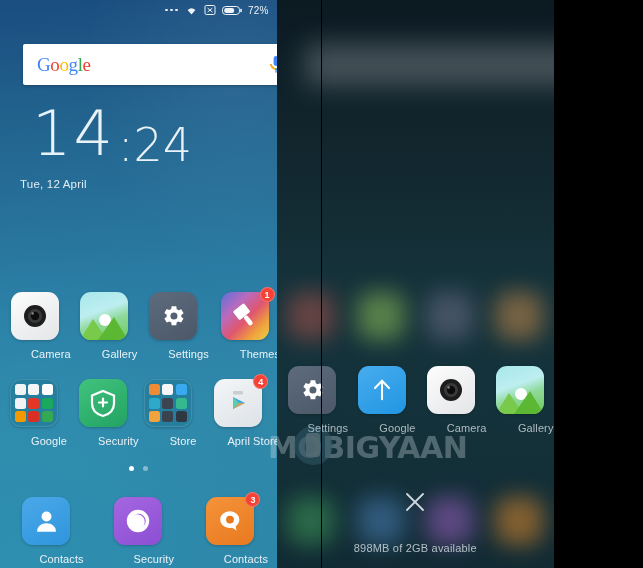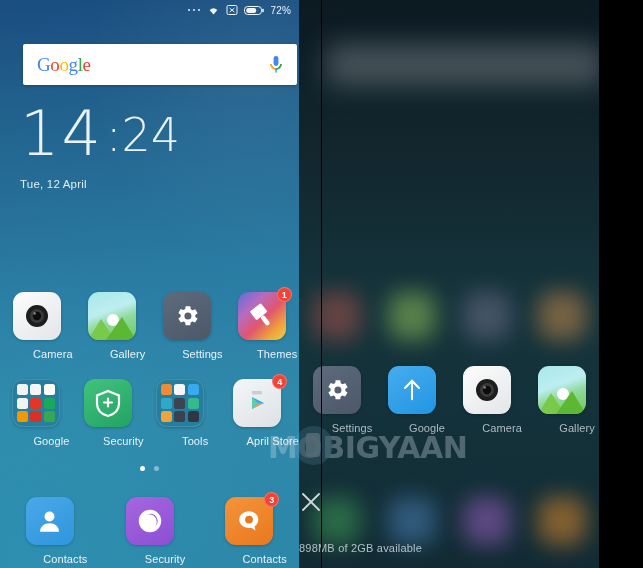--- a/index.html
+++ b/index.html
@@ -1,19 +1,19 @@
 <!DOCTYPE html>
 <html><head>
 <meta charset="utf-8">
 <style>
   * { margin:0; padding:0; box-sizing:border-box; }
   html,body{ width:643px; height:568px; overflow:hidden; background:#000; }
   body{ font-family:"Liberation Sans", sans-serif; }
 
-  .screen{ position:relative; width:599px; height:568px; display:flex; }
+  .screen{ position:relative; width:554px; height:568px; display:flex; }
 
   
   .home{
     position:relative; width:321px; height:568px; overflow:hidden;
     background:
       radial-gradient(130% 90% at 10% 100%, #2e8fb0 0%, rgba(46,143,176,0) 60%),
       linear-gradient(176deg, #1a4d80 0%, #22648f 22%, #2a7ba3 48%, #2f89ab 70%, #2d87a9 100%);
   }
   .home:after{
     content:""; position:absolute; inset:0;
@@ -38,21 +38,21 @@
     background:#fff; border-radius:2px; display:flex; align-items:center;
     justify-content:space-between; padding:0 14px;
     box-shadow:0 1px 3px rgba(0,0,0,.25); z-index:5;
   }
   .glogo{ font-size:19px; letter-spacing:-.4px; font-family:"Liberation Serif", serif; }
   .glogo .b{color:#4285F4;} .glogo .r{color:#EA4335;} .glogo .y{color:#FBBC05;}
   .glogo .g{color:#34A853;}
 
   
   .clockwrap{ position:absolute; left:20px; top:106px; z-index:5; }
-  .clock{ display:flex; align-items:center; color:#e9f2f7; }
+  .clock{ display:flex; align-items:flex-end; color:#e9f2f7;margin-left:12px; }
   .clock .hh{ font-size:62px; line-height:56px; font-weight:200; letter-spacing:2px;
               font-family:"DejaVu Sans", sans-serif; }
   .clock .mm{ font-size:46px; line-height:34px; font-weight:200; margin-left:3px; margin-top:2px;
               font-family:"DejaVu Sans", sans-serif; }
   .datetext{ margin-top:16px; color:#e2edf3; font-size:11.5px; letter-spacing:.2px; }
 
   
   .grid{ position:absolute; left:0; right:0; display:flex; z-index:5; }
   .grid.row1{ top:292px; }
   .grid.row2{ top:379px; }
@@ -103,21 +103,21 @@
   .blur-row{ position:absolute; left:0; right:0; display:flex; }
   .blur-row .bi{ flex:1; display:flex; justify-content:center; }
   .blur-row .bi span{ width:48px; height:48px; border-radius:14px; filter:blur(11px); display:block; opacity:.55; }
   .blur-row.r1{ top:292px; }
   .blur-row.r2{ top:497px; }
 
   .recent-row{ position:absolute; left:0; right:0; top:366px; display:flex; z-index:4; }
   .recent-row .cell .applabel{ color:#aebbc0; }
 
   .closewrap{ position:absolute; left:0; right:0; top:490px; z-index:5;
-              display:flex; flex-direction:column; align-items:flex-start; }
+              display:flex; flex-direction:column; align-items:center; }
   .memtext{ margin-top:28px; color:#b3c0c5; font-size:11px; letter-spacing:.2px; }
 
   
   .watermark{
     position:absolute; left:268px; top:430px; z-index:7; display:flex; align-items:center;
     gap:2px; opacity:.30; pointer-events:none;
   }
   .wm-text{ font-size:30px; font-weight:bold; color:#dfe9ee; letter-spacing:-.5px;
             font-family:"DejaVu Sans", sans-serif; }
   .wm-badge{ position:absolute; left:26px; top:-4px; width:39px; height:39px; border-radius:50%;
@@ -251,21 +251,21 @@
               <span style="background:#f4f6f7"></span>
               <span style="background:#3aaaf0"></span>
             <span style="background:#2ea9c9"></span>
               <span style="background:#3b4450"></span>
               <span style="background:#35b98e"></span>
             <span style="background:#f0a23c"></span>
               <span style="background:#3a424d"></span>
               <span style="background:#2f3842"></span>
           </div>
         </div>
-        <span class="applabel">Tools</span>
+        <span class="applabel">Store</span>
       </div>
       <div class="cell">
         <div class="appicon ic-play">
           <svg width="30" height="30" viewBox="0 0 30 30">
               <rect x="10" y="3" width="10" height="3.4" rx="1" fill="#c9ced3"></rect>
               <path d="M10 9 L22 15 L10 21 Z" fill="#3ba9e8"></path>
               <path d="M10 9 L16 15 L10 21 Z" fill="#5fd1a8" opacity=".9"></path>
               <path d="M16 15 L22 15 L10 21 Z" fill="#f2a33c" opacity=".85"></path>
             </svg>
           <span class="badge">4</span>

